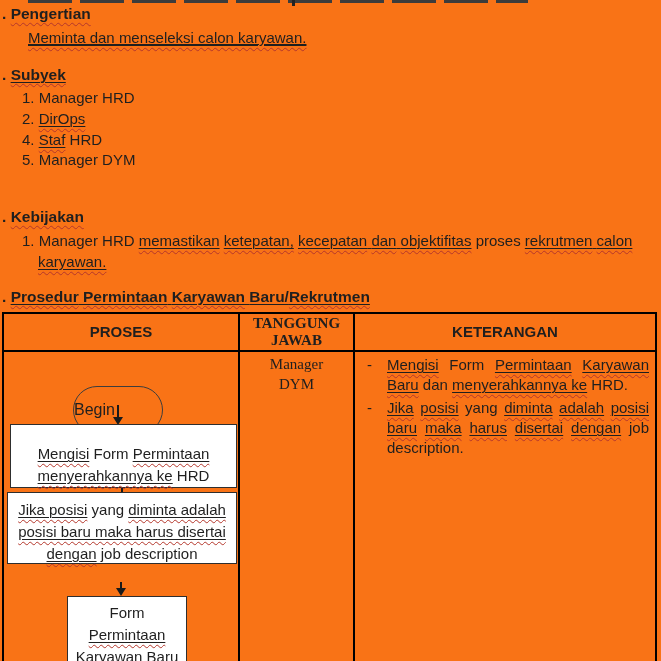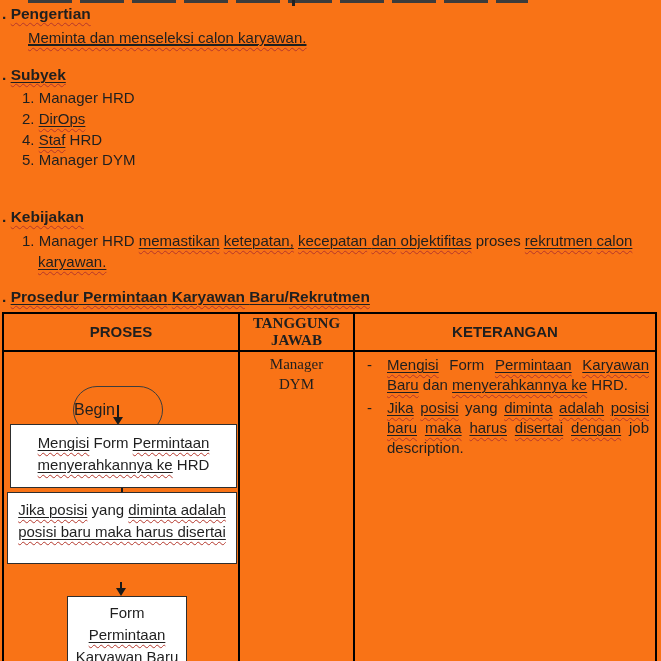--- a/index.html
+++ b/index.html
@@ -42,21 +42,21 @@
   .ket-item{display:flex;align-items:flex-start;}
   .ket-item+.ket-item{margin-top:2px;}
   .dash{flex:0 0 20px;width:20px;line-height:20.3px;}
   .ket-text{flex:1;text-align:justify;line-height:20.3px;}
   
   .stadium{position:absolute;left:69px;top:5px;width:90px;height:48px;
     border:1.6px solid #3d3d3d;border-radius:24px;box-sizing:border-box;
     display:flex;align-items:center;justify-content:flex-start;font-size:16px;margin-top:29px;}
   .fbox{position:absolute;border:1.6px solid #2e2e2e;box-sizing:border-box;
     text-align:center;line-height:21.8px;font-size:15px;background:#fff;}
-  .fbox1{left:6px;top:72px;width:227px;height:64px;padding-top:7px;}
+  .fbox1{left:6px;top:72px;width:227px;height:64px;padding-top:18px;}
   .fbox2{left:3px;top:140px;width:230px;height:72px;padding-top:6px;}
   .fbox3{left:63px;top:244px;width:120px;height:110px;padding-top:5px;}
   .arrow{position:absolute;width:12px;display:flex;flex-direction:column;align-items:center;}
   .al{width:2px;background:#1a1a1a;display:block;}
   .ah{display:block;width:0;height:0;border-left:5.5px solid transparent;
     border-right:5.5px solid transparent;border-top:8px solid #1a1a1a;}
 </style>
 </head>
 <body>
 
@@ -104,20 +104,21 @@
             <div><span class="dec-u"><span class="dec-w">Mengisi</span></span><span> Form </span><span class="dec-u"><span class="dec-w">Permintaan</span></span></div>
             <div><span class="dec-u"><span class="dec-w">menyerahkannya ke</span></span><span> HRD</span></div>
           </div>
         <div class="arrow" style="left:112px;top:136px;">
           <i class="al" style="height:14px;"></i>
           <i class="ah"></i>
         </div>
         <div class="fbox fbox2">
             <div><span class="dec-u"><span class="dec-w">Jika posisi</span></span><span> yang </span><span class="dec-u"><span class="dec-w">diminta adalah</span></span></div>
             <div><span class="dec-u"><span class="dec-w">posisi baru maka harus disertai</span></span></div>
+            <div><span class="dec-u"><span class="dec-w">dengan</span></span><span> job description</span></div>
           </div>
         <div class="arrow" style="left:111px;top:230px;">
           <i class="al" style="height:6px;"></i>
           <i class="ah"></i>
         </div>
         <div class="fbox fbox3">
             <div><span>Form</span></div>
             <div><span class="dec-u"><span class="dec-w">Permintaan</span></span></div>
             <div><span class="dec-u"><span class="dec-w">Karyawan Baru</span></span></div>
           </div>

